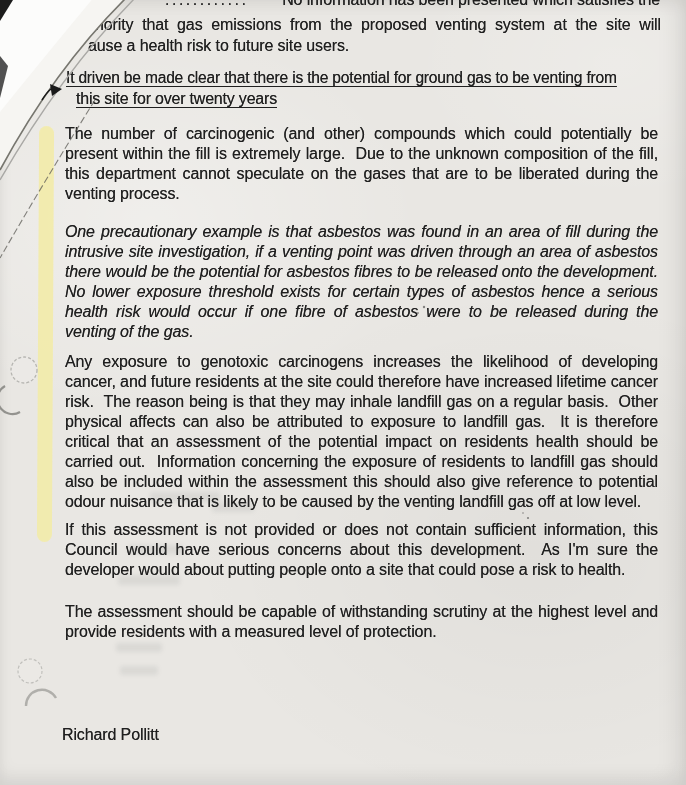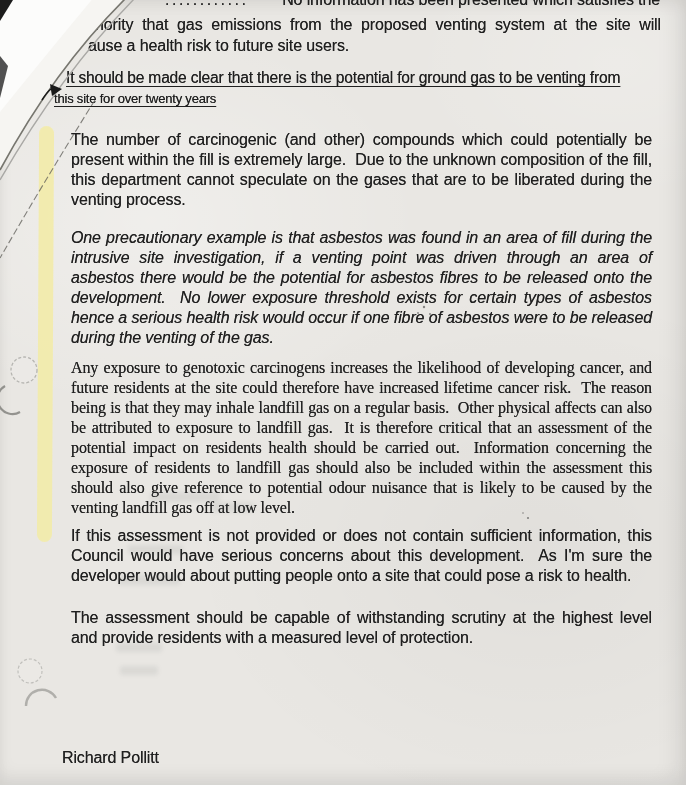--- a/index.html
+++ b/index.html
@@ -34,34 +34,34 @@
     display:flex;justify-content:space-between;
     padding-left:102px;box-sizing:border-box;
   }
   .frag{letter-spacing:2.5px;color:#2b2b2b;}
   .jline{text-align:justify;text-align-last:justify;}
   .intro-l2{left:95px;top:15px;width:566px;}
   .intro-l3{left:88px;top:36px;}
   .head1{left:66px;top:68px;width:614px;white-space:nowrap;
          text-decoration:underline;text-underline-offset:3px;text-decoration-thickness:1.4px;
          font-size:15.6px;letter-spacing:-0.2px;}
-  .head2{left:54px;top:89px;
+  .head2{left:76px;top:89px;
          text-decoration:underline;text-underline-offset:3px;text-decoration-thickness:1.4px;
-         font-size:13px;letter-spacing:-0.2px;}
+         font-size:16px;letter-spacing:-0.2px;}
   .flow{left:63px;top:122px;width:597px;}
   .flow p{
-    margin:8px;
+    margin:2px;
     text-align:justify;
     white-space:pre-wrap;
   }
   .flow p:nth-child(1){margin-bottom:18px;}
   .flow p:nth-child(2){margin-bottom:10px;font-style:italic;}
-  .flow p:nth-child(3){margin-bottom:8px;font-family:Liberation Serif, serif;}
+  .flow p:nth-child(3){margin-bottom:8px;}
   .flow p:nth-child(4){margin-bottom:22px;}
-  .sig{left:62px;top:747px;line-height:21.5px;}
+  .sig{left:62px;top:724px;line-height:21.5px;}
   .sig div{height:21.5px;}
   
   .hl-stripe{
     position:absolute;left:38px;top:126px;width:15px;height:416px;
     background:#f3eca8;
     border-radius:8px;
     opacity:.88;
     filter:blur(.4px);
     transform:rotate(.3deg);
   }
@@ -84,21 +84,21 @@
 
   <div class="txt intro-clip">
     <div class="inner">
       <span class="frag">............</span>
       <span>No information has been presented which satisfies the</span>
     </div>
   </div>
   <div class="txt jline intro-l2">nority that gas emissions from the proposed venting system at the site will</div>
   <div class="txt intro-l3">ause a health risk to future site users.</div>
 
-  <div class="txt head1">It should be made clear that there is the potential for ground gas to be venting from</div>
+  <div class="txt head1">It driven be made clear that there is the potential for ground gas to be venting from</div>
   <div class="txt head2">this site for over twenty years</div>
 
   <div class="txt flow">
     <p>The number of carcinogenic (and other) compounds which could potentially be present within the fill is extremely large.  Due to the unknown composition of the fill, this department cannot speculate on the gases that are to be liberated during the venting process.</p>
     <p>One precautionary example is that asbestos was found in an area of fill during the intrusive site investigation, if a venting point was driven through an area of asbestos there would be the potential for asbestos fibres to be released onto the development.  No lower exposure threshold exists for certain types of asbestos hence a serious health risk would occur if one fibre of asbestos were to be released during the venting of the gas.</p>
     <p>Any exposure to genotoxic carcinogens increases the likelihood of developing cancer, and future residents at the site could therefore have increased lifetime cancer risk.  The reason being is that they may inhale landfill gas on a regular basis.  Other physical affects can also be attributed to exposure to landfill gas.  It is therefore critical that an assessment of the potential impact on residents health should be carried out.  Information concerning the exposure of residents to landfill gas should also be included within the assessment this should also give reference to potential odour nuisance that is likely to be caused by the venting landfill gas off at low level.</p>
     <p>If this assessment is not provided or does not contain sufficient information, this Council would have serious concerns about this development.  As I'm sure the developer would about putting people onto a site that could pose a risk to health.</p>
     <p>The assessment should be capable of withstanding scrutiny at the highest level and provide residents with a measured level of protection.</p>
   </div>
 

